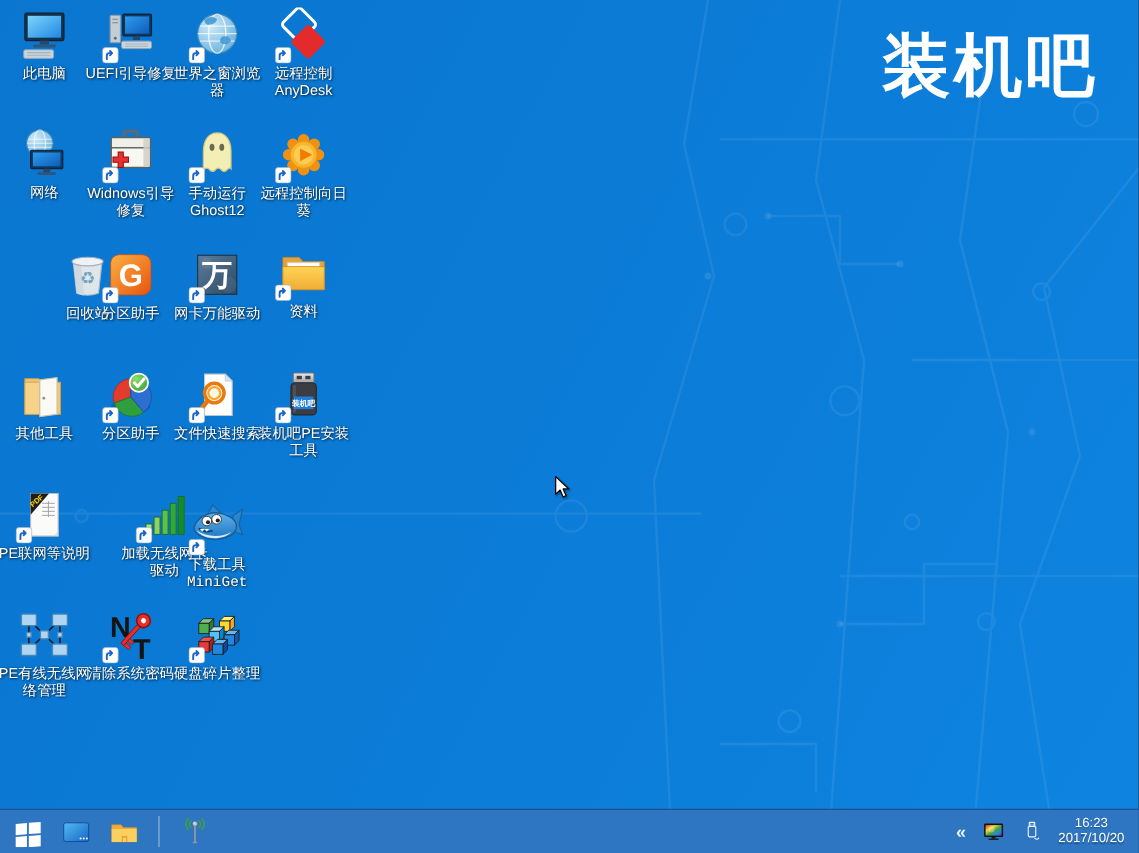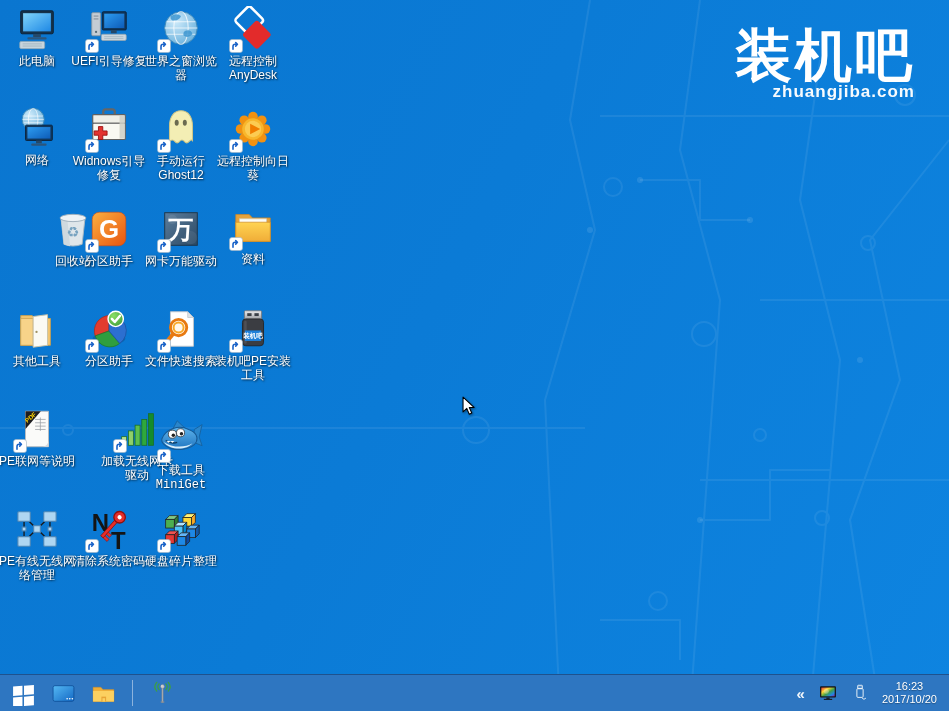--- a/index.html
+++ b/index.html
@@ -389,21 +389,20 @@
       <circle cx="640" cy="180" r="3"></circle>
         <circle cx="750" cy="220" r="3"></circle>
         <circle cx="700" cy="520" r="3"></circle>
       <circle cx="860" cy="360" r="3"></circle>
         <circle cx="590" cy="230" r="3"></circle>
     </g>
   </svg>
 
   <div id="brand">
     <div class="big">装机吧</div>
-    <div class="url">zhuangjiba.com</div>
   </div>
 
   <div id="icons">
       <div class="dicon" style="left: 1px; top: 6px;">
     <div class="glyph">
       <svg class="main">
             <use href="#sym-this-pc"></use>
           </svg>
 
     </div>

